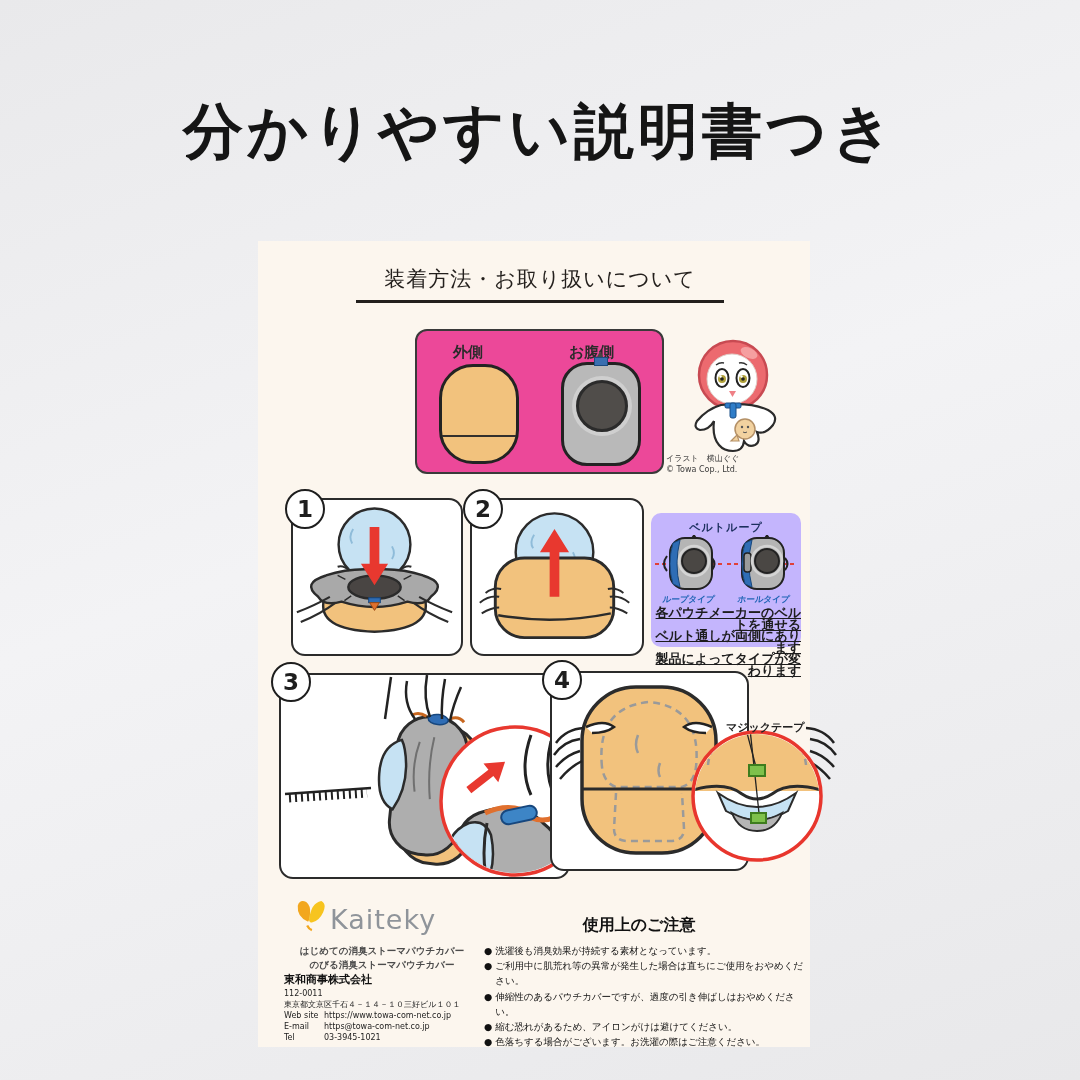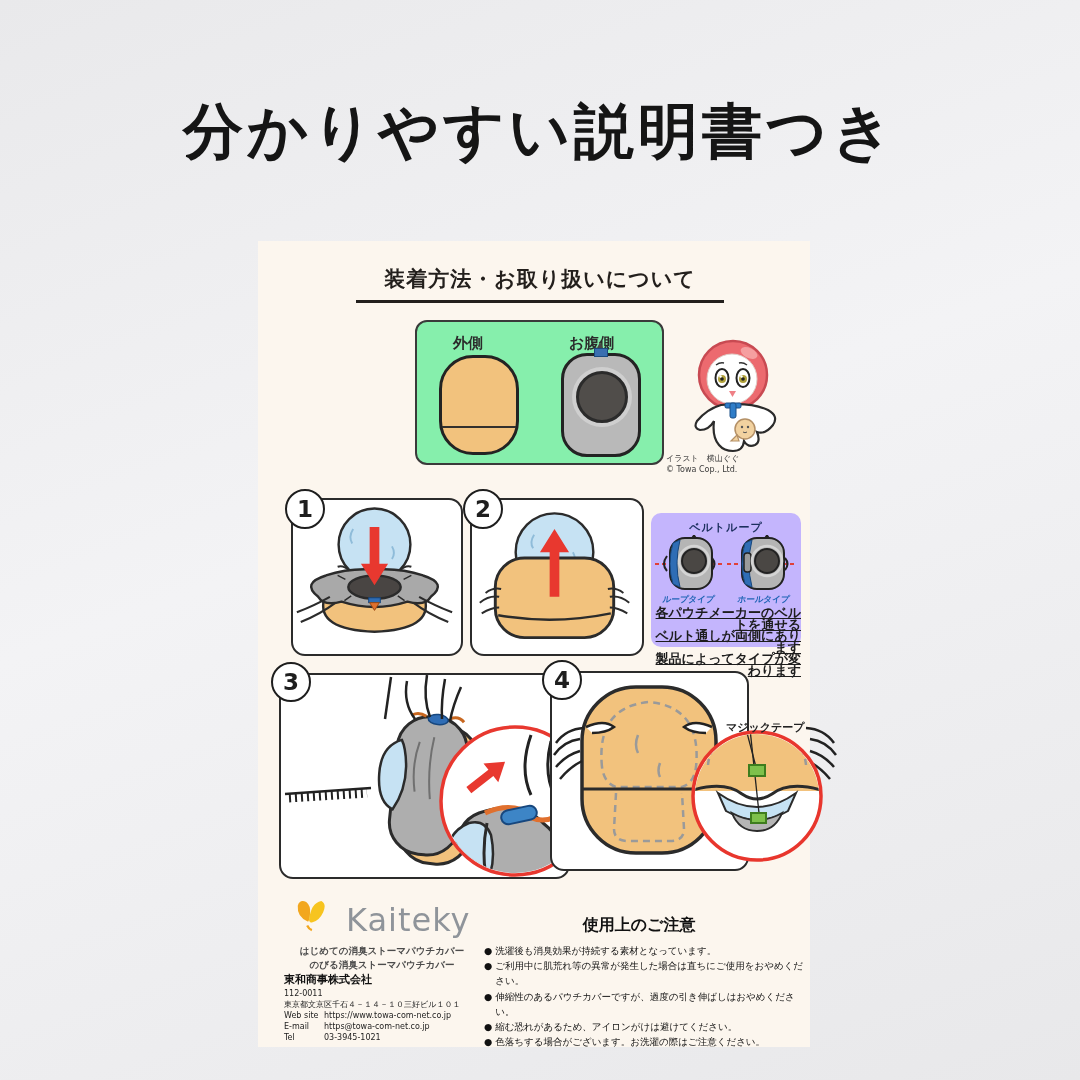--- a/index.html
+++ b/index.html
@@ -19,28 +19,28 @@
 
   
   #paper{
     left:258px;top:241px;width:552px;height:806px;
     background:#fcf6ee;
   }
 
   
   #doc-header{
     left:98px;top:24px;width:368px;text-align:center;
-    font-size:21px;font-weight:700;color:#231f1c;
+    font-size:21px;font-weight:400;color:#231f1c;
     padding-bottom:7px;border-bottom:3px solid #231f1c;letter-spacing:1px;
   }
 
   
   #overview-panel{
-    left:157px;top:79px;width:245px;height:141px;
-    background:#86efac;border:2px solid #3a3a3a;border-radius:12px;
+    left:157px;top:88px;width:245px;height:141px;
+    background:#ec4899;border:2px solid #3a3a3a;border-radius:12px;
   }
   .pouch-label{font-size:15px;font-weight:600;color:#2b2b2b;}
   #outer-pouch{
     left:22px;top:33px;width:74px;height:94px;
     background:#f2c27d;border:3px solid #232323;border-radius:34px;
   }
   #outer-pouch .seam{position:absolute;left:0;right:0;top:68px;border-top:2.5px solid #33302d;}
   #belly-pouch{
     left:144px;top:31px;width:74px;height:98px;
     background:#b9b9b9;border:3px solid #232323;border-radius:26px;
@@ -68,21 +68,21 @@
   #belt-title{left:0;top:7px;width:150px;text-align:center;font-size:11px;font-weight:800;color:#1c2f5e;letter-spacing:1px;}
   .belt-type-row{left:0;top:81px;width:150px;display:flex;}
   .belt-type{width:75px;text-align:center;font-size:8.5px;font-weight:800;color:#1f63b5;transform:skewX(-8deg);}
   #belt-notes{left:0;top:94px;width:150px;text-align:right;font-size:13px;font-weight:600;line-height:11.5px;color:#1d1d1d;text-decoration:underline;}
 
   
   #velcro-label{left:468px;top:479px;width:84px;font-size:11px;font-weight:600;color:#222;}
 
   
   #brand-row{left:36px;top:656px;display:flex;align-items:flex-end;}
-  #brand-text{font-size:32px;color:#8f949a;letter-spacing:1px;margin-left:20px;line-height:30px;}
+  #brand-text{font-size:27px;color:#8f949a;letter-spacing:1px;margin-left:4px;line-height:30px;}
   #products{left:22px;top:703px;width:204px;text-align:center;font-size:9.5px;font-weight:700;color:#4c4c4c;line-height:13.5px;}
   #company{left:26px;top:733px;font-size:8px;line-height:11px;color:#222;}
   #company .cname{font-size:11px;font-weight:800;margin-bottom:3px;color:#111;}
   .crow{display:flex;}
   .crow .lbl{width:40px;}
   #notice-title{left:250px;top:674px;width:262px;text-align:center;font-size:16px;font-weight:800;color:#111;}
   #notices{left:226px;top:702px;width:322px;font-size:9.5px;line-height:15.2px;color:#111;}
   .notice-row{display:flex;}
   .notice-row .blt{margin-right:3px;}
 </style>

